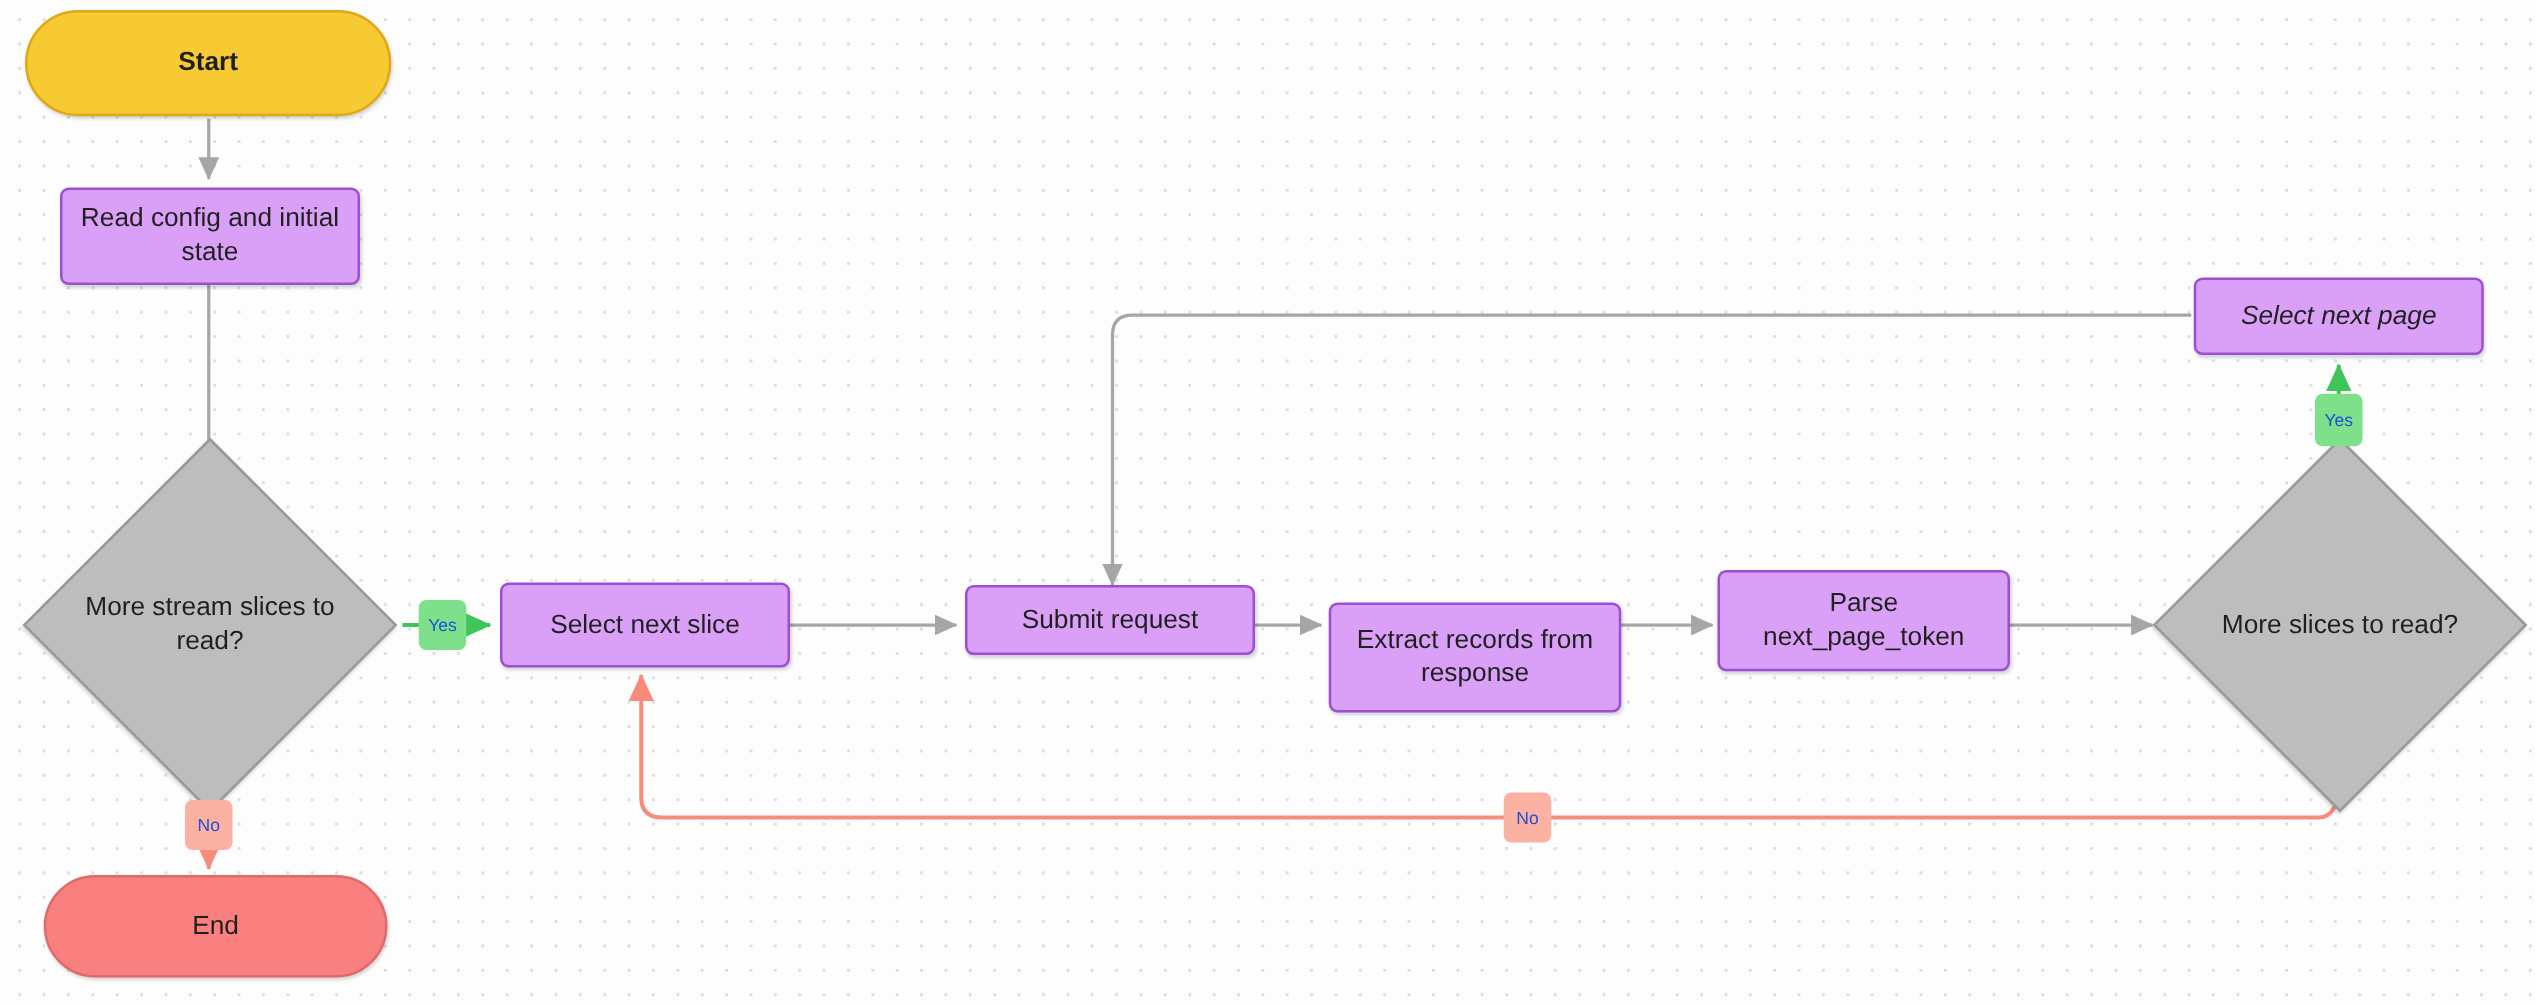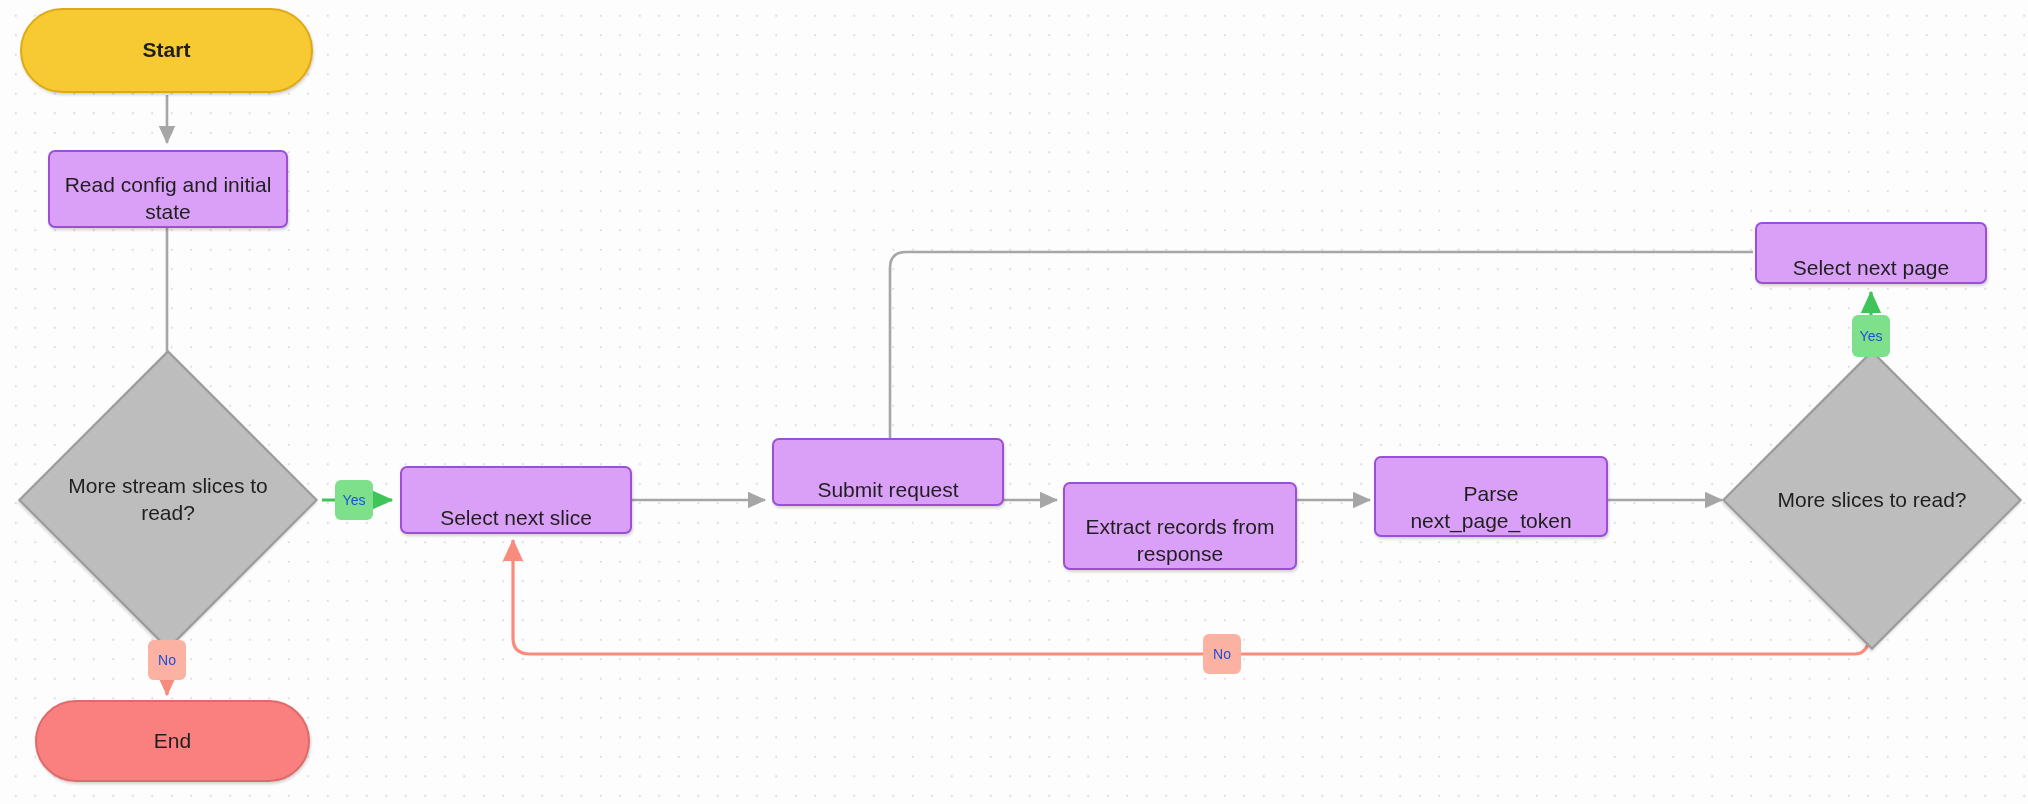--- a/index.html
+++ b/index.html
@@ -42,21 +42,20 @@
     background:#fa8080;
     border:2px solid #e06a6a;
     border-radius:44px;
     font-size:21px;
   }
   .n-process{
     background:#daa0f7;
     border:2px solid #9b4fd6;
     border-radius:7px;
     font-size:21px;
-    align-items:flex-end;
   }
   .n-decision{
     background:transparent;border:none;box-shadow:none;
     font-size:21px;
   }
   .n-decision .dia-shape{
     position:absolute;left:0;top:0;width:100%;height:100%;
     background:#bdbdbd;
     border:2px solid #9a9a9a;
     transform:rotate(45deg);
@@ -142,38 +141,38 @@
 
   <div class="node n-decision" style="left:18px;top:380px;width:300px;height:240px;">
     <div class="dia-shape" style="width:212px;height:212px;left:44px;top:14px;"></div>
     <div class="dia-label">More stream slices to read?</div>
   </div>
 
   <div class="node n-process" style="left:400px;top:466px;width:232px;height:68px;">
     <span>Select next slice</span>
   </div>
 
-  <div class="node n-process" style="left:772px;top:438px;width:232px;height:68px;">
+  <div class="node n-process" style="left:772px;top:468px;width:232px;height:56px;">
     <span>Submit request</span>
   </div>
 
   <div class="node n-process" style="left:1063px;top:482px;width:234px;height:88px;">
     <span>Extract records from response</span>
   </div>
 
   <div class="node n-process" style="left:1374px;top:456px;width:234px;height:81px;">
     <span>Parse next_page_token</span>
   </div>
 
   <div class="node n-decision" style="left:1722px;top:380px;width:300px;height:240px;">
     <div class="dia-shape" style="width:212px;height:212px;left:44px;top:14px;"></div>
     <div class="dia-label">More slices to read?</div>
   </div>
 
-  <div class="node n-process" style="left:1755px;top:222px;width:232px;height:62px;">
+  <div class="node n-process" style="left:1755px;top:222px;width:232px;height:62px;font-style:italic;">
     <span>Select next page</span>
   </div>
 
   <div class="node n-end" style="left:35px;top:700px;width:275px;height:82px;">
     <span>End</span>
   </div>
 
   <div class="elabel lbl-yes" style="left:335px;top:480px;width:38px;height:40px;">
     <span>Yes</span>
   </div>

